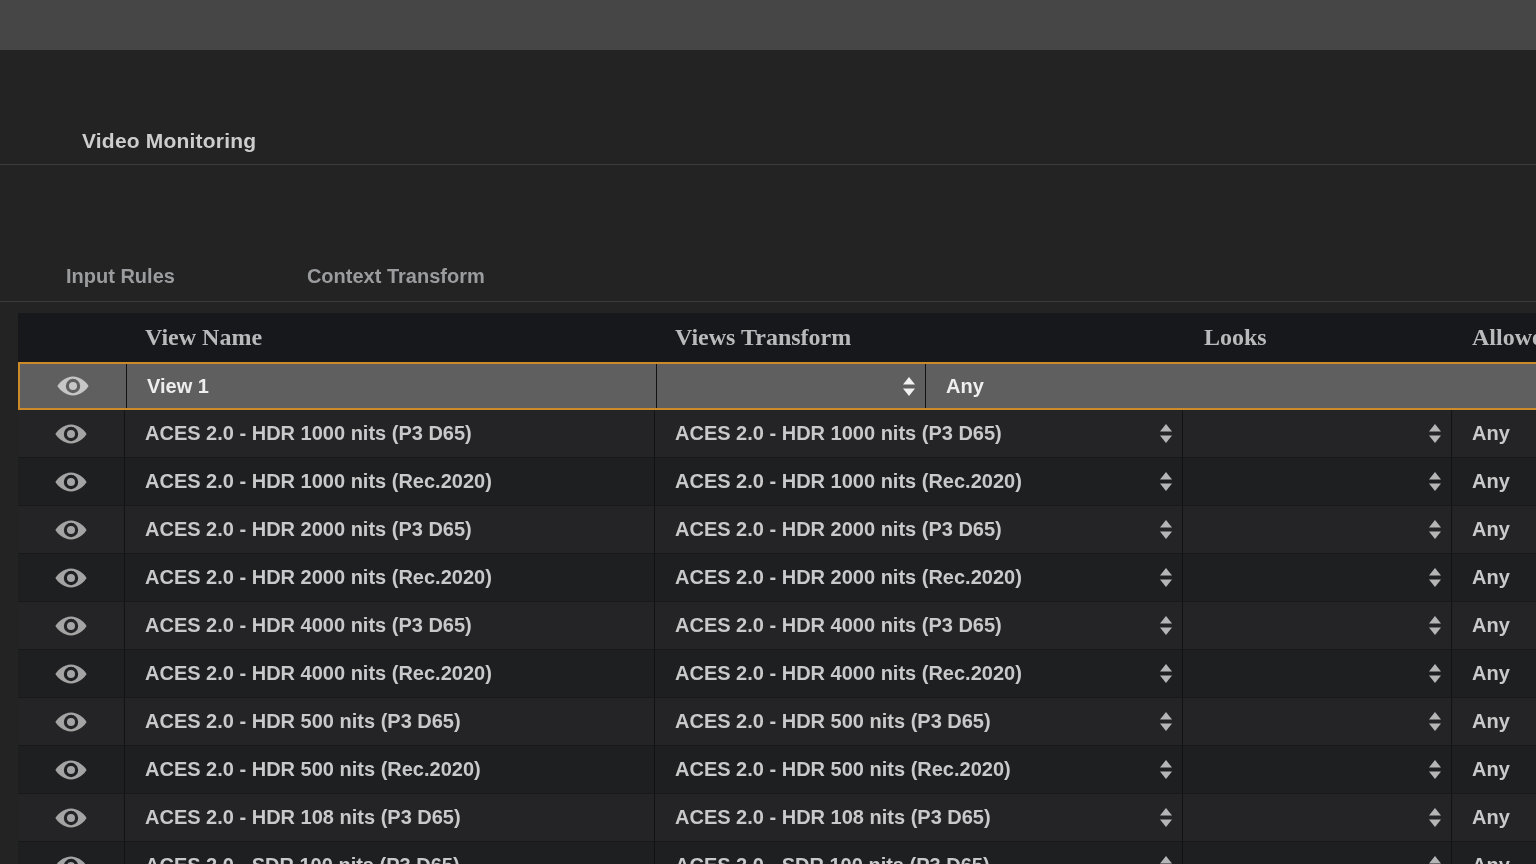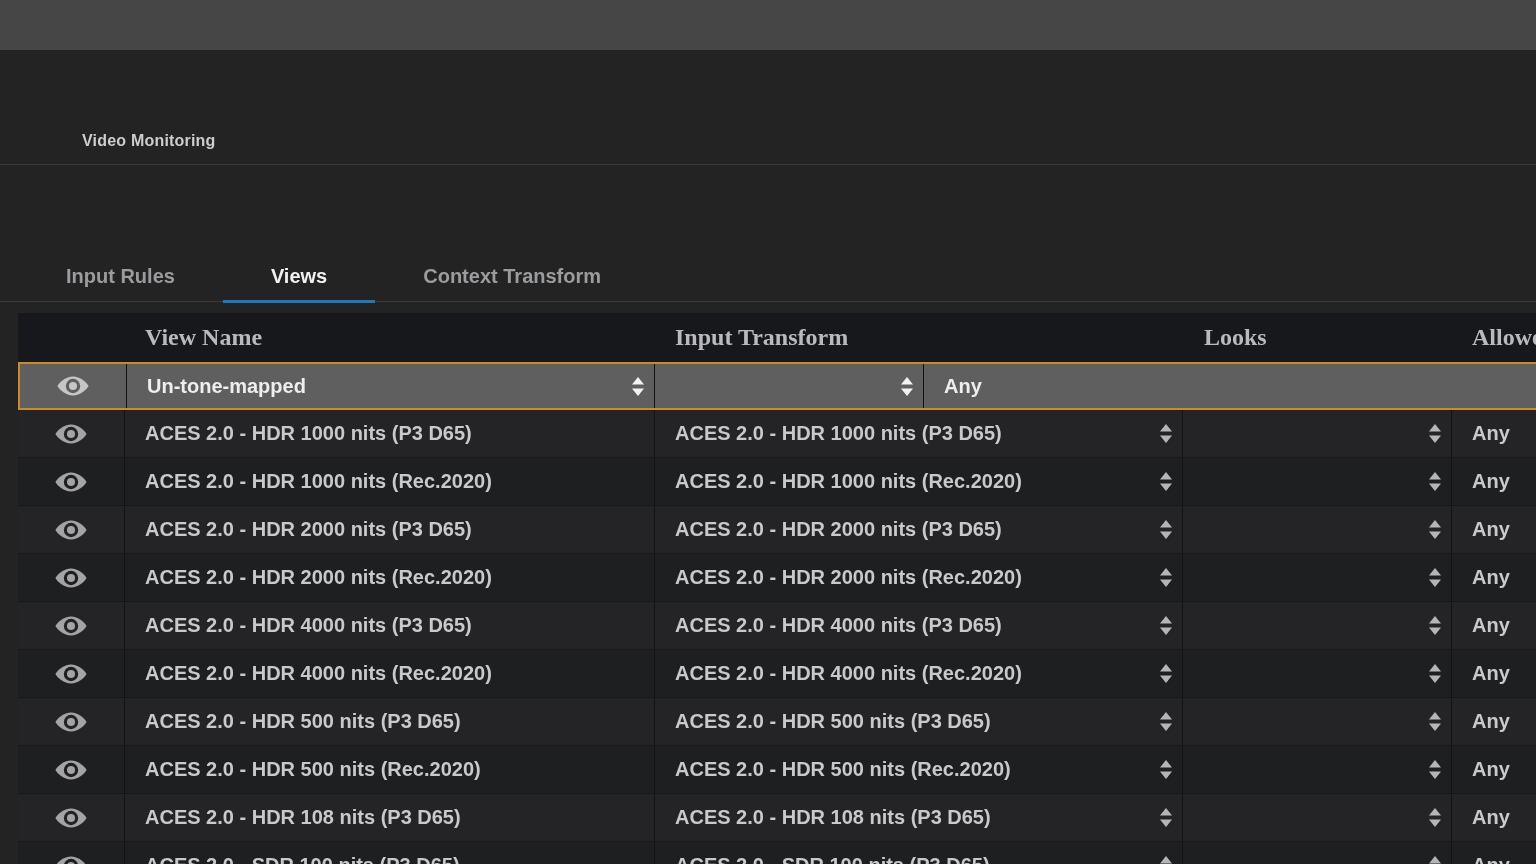--- a/index.html
+++ b/index.html
@@ -6,26 +6,26 @@
   body{
     width:1536px;height:864px;overflow:hidden;position:relative;
     background:#232324;
     font-family:"Liberation Sans", sans-serif;
     -webkit-font-smoothing:antialiased;
   }
   
   .topbar{position:absolute;left:0;top:0;width:100%;height:50px;background:#464646;}
   .page-title{
     position:absolute;left:82px;top:128px;height:26px;line-height:26px;
-    font-size:16px;font-weight:700;color:#cdcdcd;letter-spacing:.2px;
+    font-size:21px;font-weight:700;color:#cdcdcd;letter-spacing:.2px;
   }
   .divider{position:absolute;left:0;top:164px;width:100%;height:1px;background:#3a3a3b;}
   
   .tabbar{position:absolute;left:0;top:252px;width:100%;height:49px;border-bottom:1px solid #3a3a3b;}
-  .tabs{margin-left:18px;display:flex;height:100%;}
+  .tabs{margin-left:18px;display:flex;height:100%;gap:36px;}
   .tab{
     position:relative;display:flex;align-items:center;padding:0 48px;
     font-size:20px;font-weight:700;color:#9b9c9e;cursor:default;white-space:nowrap;
   }
   .tab.active{color:#f1f1f1;}
   .tab.active::after{
     content:"";position:absolute;left:0;right:0;bottom:-2px;height:3px;background:#1b79bd;
   }
   
   .vtable{position:absolute;left:18px;top:313px;width:1800px;}
@@ -63,47 +63,42 @@
 <body>
 
 <div class="topbar"></div>
 
 <div class="page-title">Video Monitoring</div>
 <div class="divider"></div>
 
 <div class="tabbar">
   <div class="tabs">
     <div class="tab">Input Rules</div>
-    <div class="tab active">Views</div>
     <div class="tab">Context Transform</div>
   </div>
 </div>
 
 <div class="vtable">
   <div class="trow thead">
     <div class="cell c-eye"></div>
     <div class="cell c-name hlabel">View Name</div>
-    <div class="cell c-tf hlabel">Input Transform</div>
+    <div class="cell c-tf hlabel">Views Transform</div>
     <div class="cell c-looks hlabel">Looks</div>
     <div class="cell c-allowed hlabel">Allowed</div>
   </div>
   <div>
       <div class="trow brow selected">
     <div class="cell c-eye">
       <svg class="eye-svg" width="34" height="22" viewBox="0 0 34 22">
         <path class="eye-fill" d="M17 1.5 C24 1.5 30.3 6.8 32.6 11 C30.3 15.2 24 20.5 17 20.5 C10 20.5 3.7 15.2 1.4 11 C3.7 6.8 10 1.5 17 1.5 Z"></path>
         <circle class="eye-ring" cx="17" cy="11" r="5.6"></circle>
       </svg>
     </div>
-    <div class="cell c-tf">
-      <span>Un-tone-mapped</span>
-      <svg class="spin-svg" width="14" height="19" viewBox="0 0 14 19">
-        <polygon class="spin" points="7,0 13,7.5 1,7.5"></polygon>
-        <polygon class="spin" points="7,19 13,11.5 1,11.5"></polygon>
-      </svg>
+    <div class="cell c-name">
+      <span>View 1</span>
     </div>
     <div class="cell c-looks">
       <span></span>
       <svg class="spin-svg" width="14" height="19" viewBox="0 0 14 19">
         <polygon class="spin" points="7,0 13,7.5 1,7.5"></polygon>
         <polygon class="spin" points="7,19 13,11.5 1,11.5"></polygon>
       </svg>
     </div>
     <div class="cell c-allowed">
       <span>Any</span>

